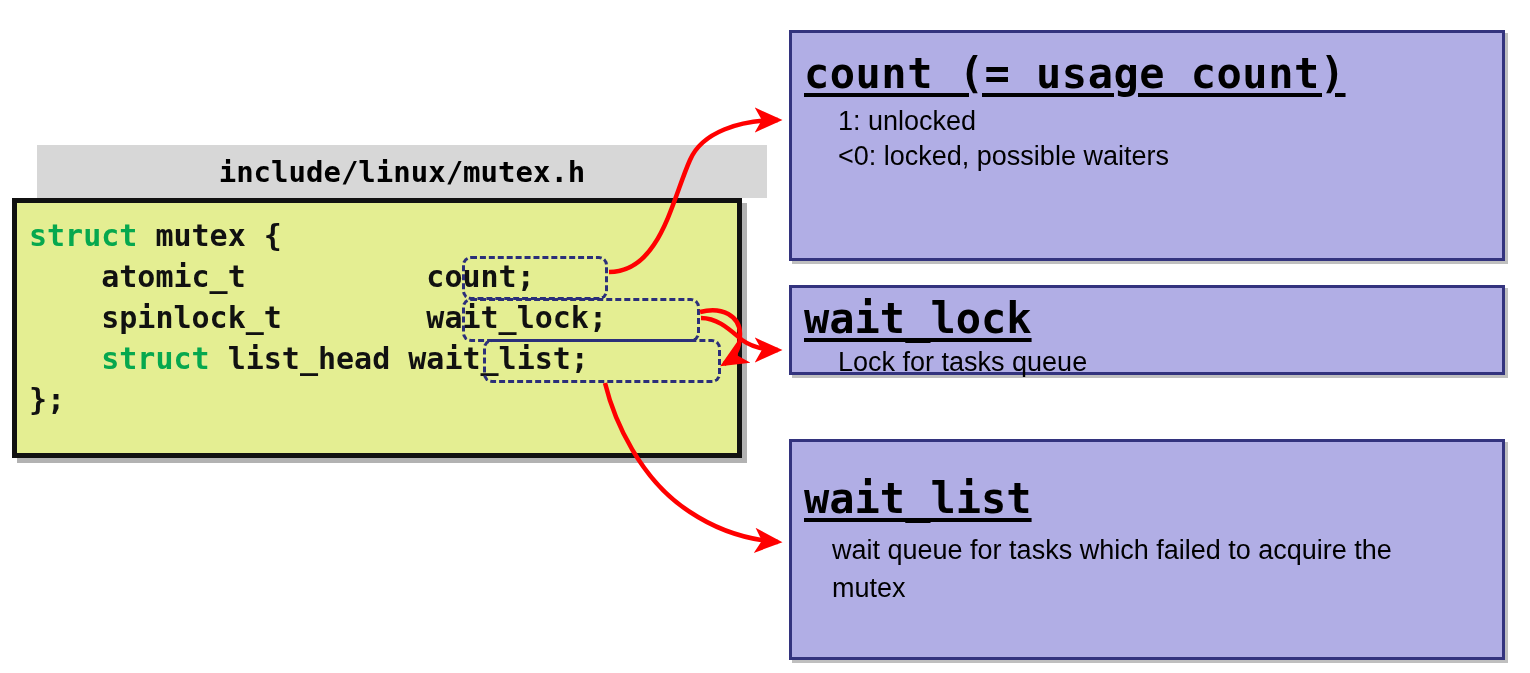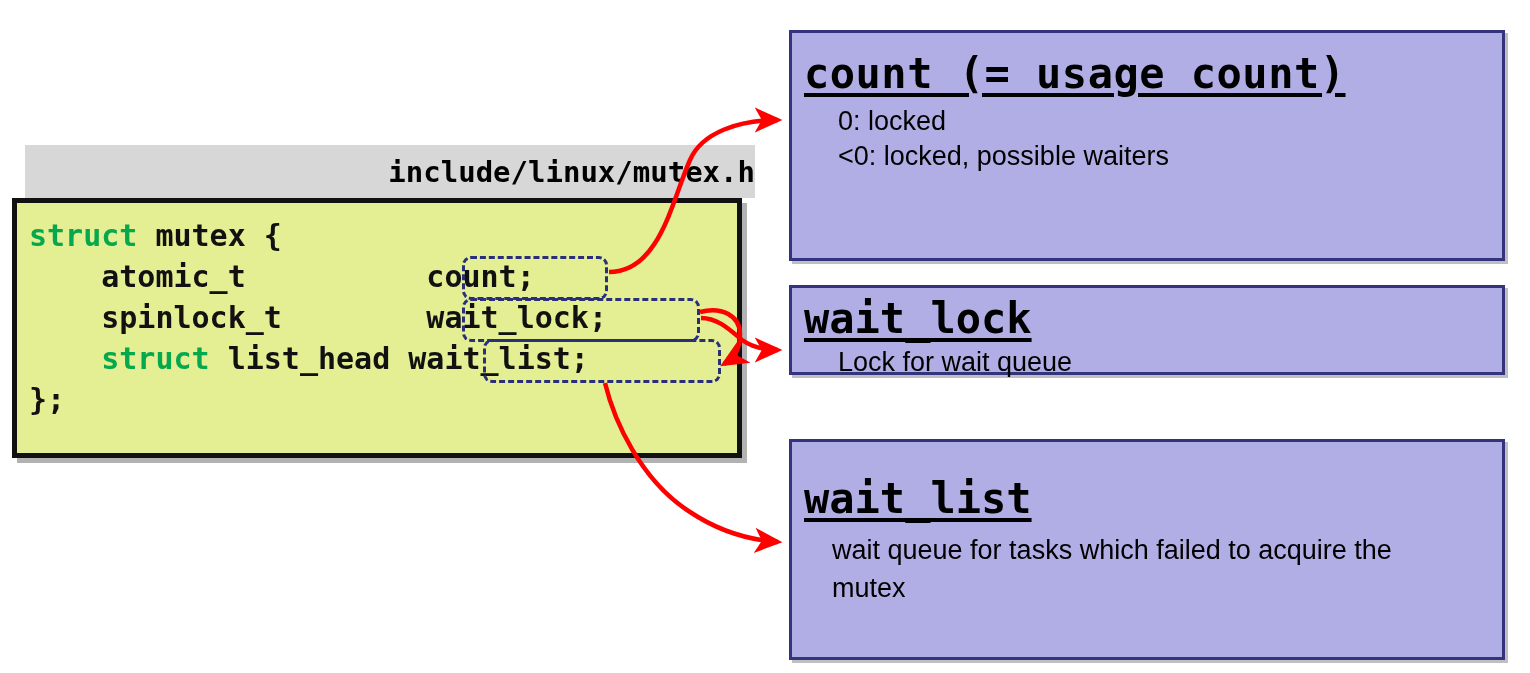--- a/index.html
+++ b/index.html
@@ -11,28 +11,28 @@
     width: 1530px;
     height: 673px;
     position: relative;
     overflow: hidden;
     font-family: "Liberation Sans", sans-serif;
   }
 
   
   #file-header {
     position: absolute;
-    left: 25px;
+    left: 37px;
     top: 145px;
     width: 730px;
     height: 53px;
     background: #d7d7d7;
     display: flex;
     align-items: center;
-    justify-content: flex-end;
+    justify-content: center;
   }
   #file-header .fname {
     font-family: "DejaVu Sans Mono", "Liberation Mono", monospace;
     font-weight: bold;
     font-size: 29px;
     color: #000000;
     letter-spacing: 0px;
     white-space: pre;
   }
 
@@ -141,29 +141,29 @@
 };</pre>
 </div>
 
 <div class="field-box" id="fb-count"></div>
 <div class="field-box" id="fb-waitlock"></div>
 <div class="field-box" id="fb-waitlist"></div>
 
 <div class="panel" id="panel-count">
   <span class="panel-title">count (= usage count)</span>
   <ul class="panel-lines">
-    <li>0: locked</li>
+    <li>1: unlocked</li>
     <li>&lt;0: locked, possible waiters</li>
   </ul>
 </div>
 
 <div class="panel" id="panel-waitlock">
   <span class="panel-title">wait_lock</span>
   <ul class="panel-lines">
-    <li>Lock for wait queue</li>
+    <li>Lock for tasks queue</li>
   </ul>
 </div>
 
 <div class="panel" id="panel-waitlist">
   <span class="panel-title">wait_list</span>
   <ul class="panel-lines">
     <li>wait queue for tasks which failed to acquire the mutex</li>
   </ul>
 </div>
 

